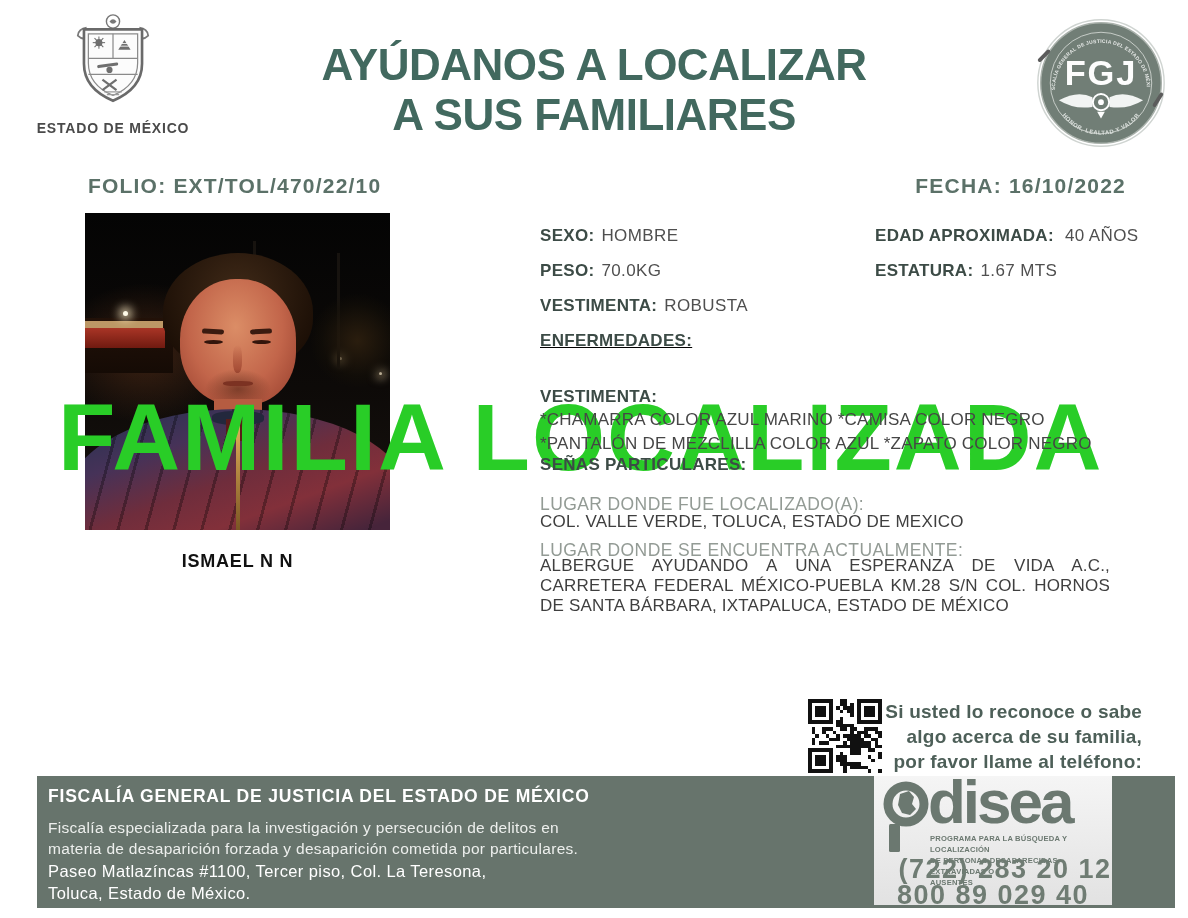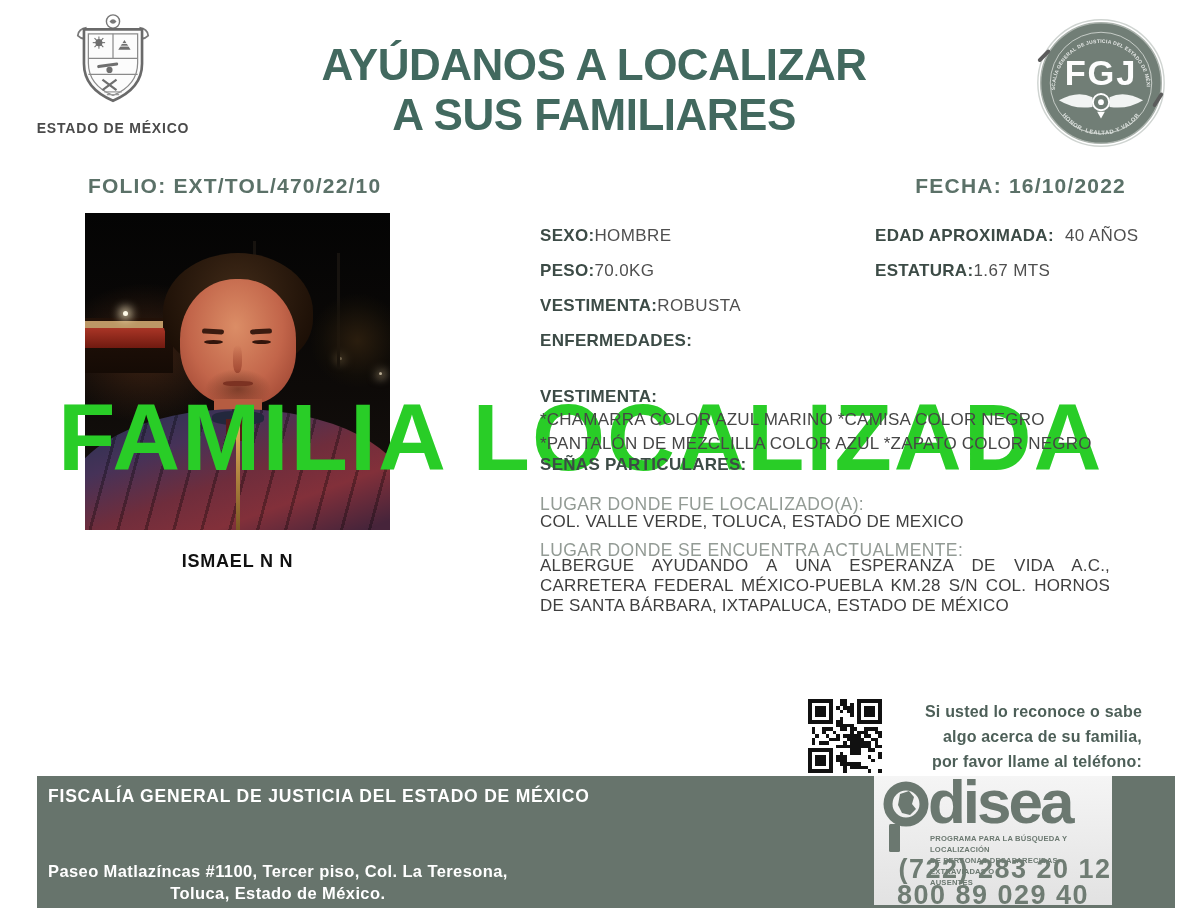--- a/index.html
+++ b/index.html
@@ -50,40 +50,40 @@
   .ph-jacket{left:50%;top:196px;width:340px;height:125px;margin-left:-170px;border-radius:50% 50% 0 0/70% 70% 0 0;
      background:linear-gradient(160deg,#2c3252 10%,#463258 30%,#6f2d3c 52%,#82303a 70%,#46243a 92%);}
   .ph-quilt{left:50%;top:196px;width:340px;height:125px;margin-left:-170px;border-radius:50% 50% 0 0/70% 70% 0 0;
      background:repeating-linear-gradient(105deg,rgba(0,0,0,0) 0 24px,rgba(0,0,0,.30) 24px 27px);}
   .ph-collar{left:50%;top:198px;width:52px;height:14px;margin-left:-26px;background:#23283d;border-radius:40%;}
   .ph-shirt{left:50%;top:206px;width:24px;height:22px;margin-left:-12px;background:#5a1c18;}
   .ph-zip{left:50%;top:212px;width:4px;height:105px;margin-left:-2px;background:linear-gradient(180deg,#e0b058,#7a5524);}
   .person-name{position:absolute;left:85px;top:551px;width:305px;text-align:center;z-index:10;
                font-size:18px;font-weight:bold;letter-spacing:.8px;color:#111;}
   
-  .frow{position:absolute;display:flex;font-size:17px;z-index:10;white-space:nowrap;}
+  .frow{position:absolute;display:flex;gap:7px;font-size:17px;z-index:10;white-space:nowrap;}
   .flabel{font-weight:bold;color:#3c4b46;letter-spacing:.3px;}
   .fvalue{color:#4f4f4f;letter-spacing:.4px;}
   .vest-value{position:absolute;left:540px;top:408px;width:600px;font-size:17px;line-height:24px;
               color:#464646;letter-spacing:.2px;z-index:10;}
   .lugar-label{position:absolute;font-size:17.5px;color:#939b95;letter-spacing:.4px;z-index:10;}
   .lugar-value{position:absolute;font-size:17px;color:#3f3f3f;letter-spacing:.2px;z-index:10;}
   .lugar2-value{width:570px;text-align:justify;line-height:20px;}
   
   .watermark{position:absolute;left:58px;top:391px;font-size:94px;line-height:1;font-weight:800;
              letter-spacing:2px;white-space:nowrap;color:#29cd27;z-index:5;}
   
   .qr{position:absolute;left:808px;top:699px;width:74px;height:74px;z-index:10;background:#fff;}
   .contact{position:absolute;right:46px;top:699px;text-align:right;z-index:10;
-           color:#4d5f58;font-weight:bold;font-size:16px;line-height:25px;letter-spacing:.2px;}
+           color:#4d5f58;font-weight:bold;font-size:19px;line-height:25px;letter-spacing:.2px;}
   
   .footer{position:absolute;left:37px;top:776px;width:1138px;height:132px;background:#67746c;z-index:10;}
   .f-title{position:absolute;left:11px;top:10px;color:#fff;font-weight:bold;font-size:17.5px;letter-spacing:.8px;}
   .f-desc{position:absolute;left:11px;top:41px;width:560px;color:#edefed;font-size:15.5px;line-height:21px;letter-spacing:.3px;}
-  .f-addr{position:absolute;left:11px;top:84px;color:#fff;font-weight:bold;font-size:16.5px;line-height:22px;letter-spacing:.4px;text-align:center;}
+  .f-addr{position:absolute;left:11px;top:84px;color:#fff;font-weight:normal;font-size:16.5px;line-height:22px;letter-spacing:.4px;}
   .odisea-panel{position:absolute;left:837px;top:0;width:238px;height:129px;
                 background:linear-gradient(180deg,#f5f5f5,#e2e2e2);}
   .odisea-glass{position:absolute;left:6px;top:4px;}
   .odisea-brand{position:absolute;left:54px;top:-4px;font-size:62px;line-height:60px;font-weight:bold;
                 letter-spacing:-3px;color:#6b7870;}
   .odisea-tagline{position:absolute;left:56px;top:57px;font-size:7.6px;line-height:11px;font-weight:bold;
                   color:#6b7870;letter-spacing:.2px;width:175px;}
   .odisea-phone{position:absolute;left:0;width:100%;text-align:center;font-size:27px;font-weight:bold;
                 color:#6f7c73;letter-spacing:1.5px;}
   .phone1{top:78px;padding-left:12px;} .phone2{top:104px;}
@@ -188,21 +188,21 @@
     <span class="fvalue">HOMBRE</span>
   </div>
   <div class="frow" style="left:540px;top:261px;align-items:center;">
     <span class="flabel">PESO:</span>
     <span class="fvalue">70.0KG</span>
   </div>
   <div class="frow" style="left:540px;top:296px;">
     <span class="flabel">VESTIMENTA:</span>
     <span class="fvalue">ROBUSTA</span>
   </div>
-  <div class="frow" style="left:540px;top:331px;">
+  <div class="frow" style="left:540px;top:331px;text-decoration:underline;">
     <span class="flabel">ENFERMEDADES:</span>
     <span class="fvalue"></span>
   </div>
   <div class="frow" style="left:875px;top:226px;gap:11px;">
     <span class="flabel">EDAD APROXIMADA:</span>
     <span class="fvalue">40 AÑOS</span>
   </div>
   <div class="frow" style="left:875px;top:261px;">
     <span class="flabel">ESTATURA:</span>
     <span class="fvalue">1.67 MTS</span>
@@ -367,20 +367,21 @@
     </svg>
   </div>
   <div class="contact">
     <div>Si usted lo reconoce o sabe</div>
     <div>algo acerca de su familia,</div>
     <div>por favor llame al teléfono:</div>
   </div>
 
   <div class="footer">
     <div class="f-title">FISCALÍA GENERAL DE JUSTICIA DEL ESTADO DE MÉXICO</div>
+    <div class="f-desc">Fiscalía especializada para la investigación y persecución de delitos en materia de desaparición forzada y desaparición cometida por particulares.</div>
     <div class="f-addr">
       <div>Paseo Matlazíncas #1100, Tercer piso, Col. La Teresona,</div>
       <div>Toluca, Estado de México.</div>
     </div>
 
     <div class="odisea-panel">
       <svg class="odisea-glass" width="52" height="80" viewBox="0 0 52 80">
         <circle cx="26" cy="24" r="18" fill="none" stroke="#6b7870" stroke-width="9"></circle>
         <path d="M20 14 l9 -3 5 6 -2 7 4 5 -6 6 -8 -2 -4 -8 z" fill="#6b7870"></path>
         <rect x="9" y="44" width="11" height="28" rx="1.5" fill="#6b7870"></rect>

